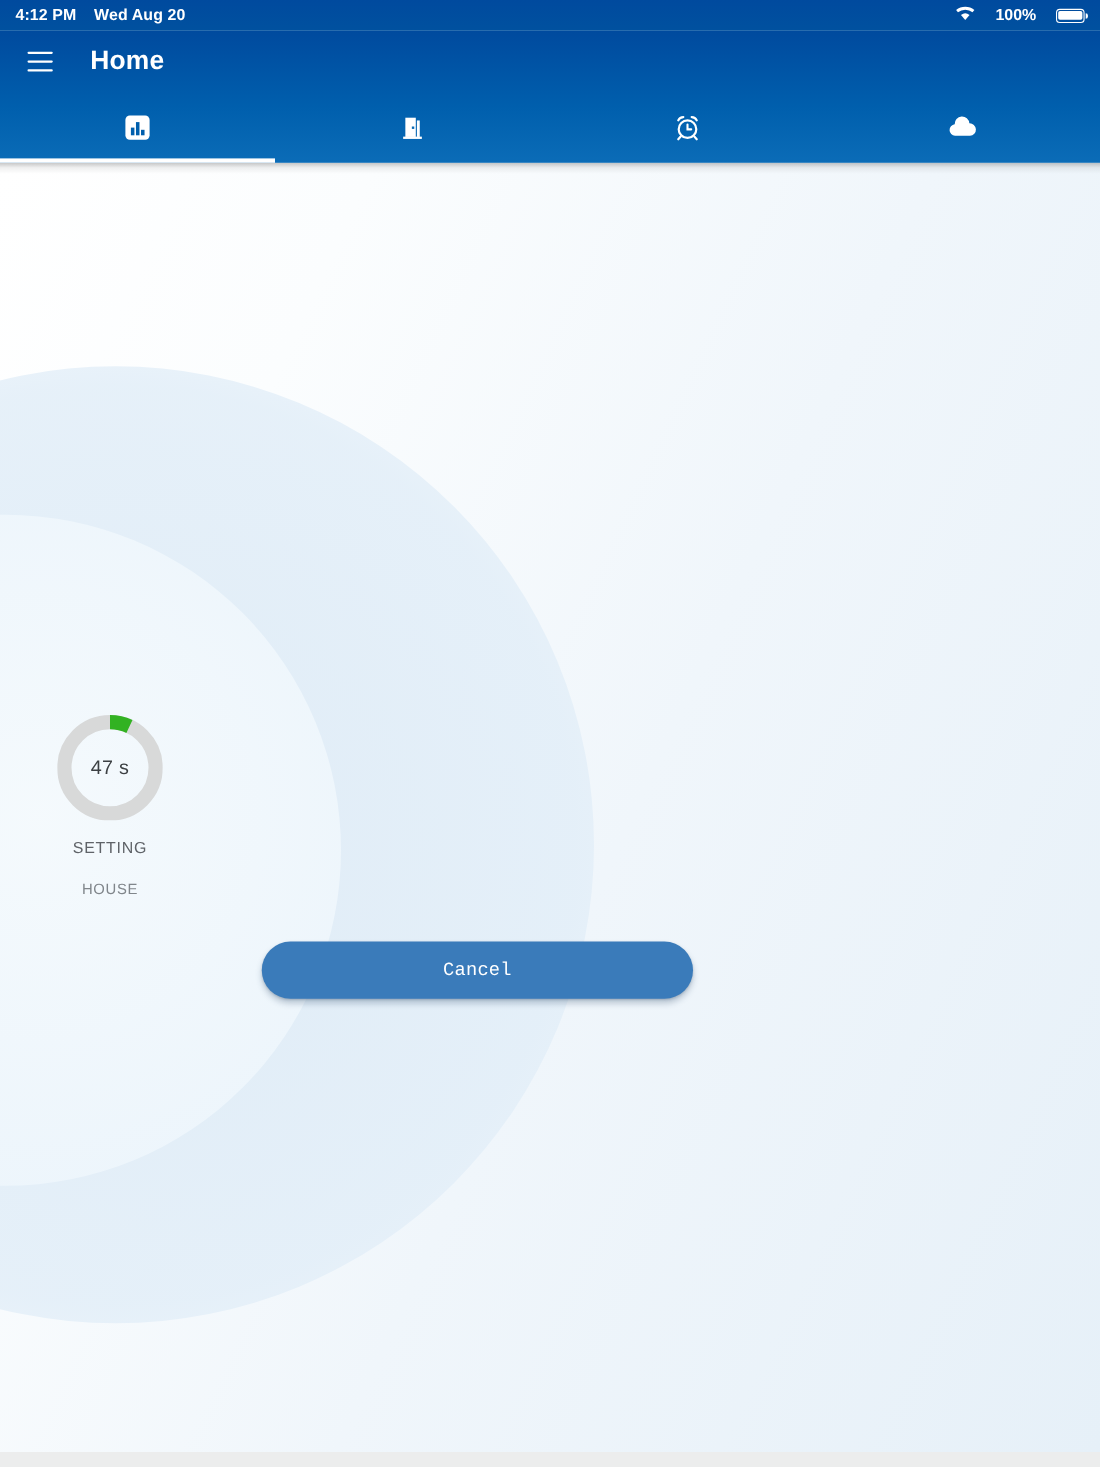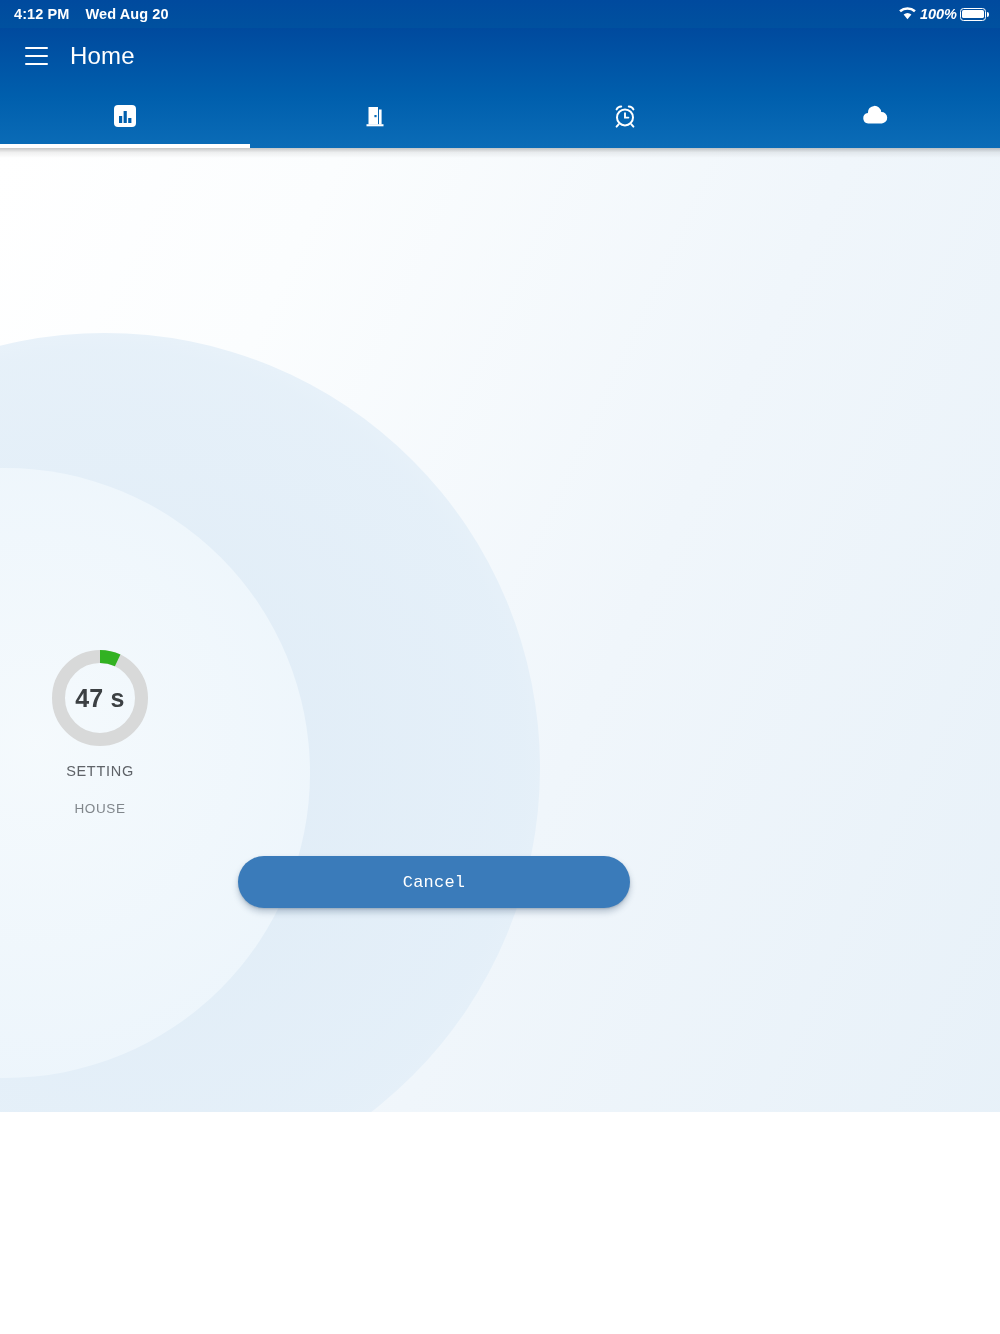--- a/index.html
+++ b/index.html
@@ -7,21 +7,21 @@
   html, body {
     width: 1000px;
     height: 1334px;
     overflow: hidden;
     font-family: "Liberation Sans", sans-serif;
     background: #ffffff;
   }
   #app {
     position: relative;
     width: 1000px;
-    height: 1112px;
+    height: 1334px;
     overflow: hidden;
   }
 
   
   .status-bar {
     position: absolute;
     top: 0; left: 0;
     width: 1000px;
     height: 28px;
     background: linear-gradient(180deg, #004a9e 0%, #00519f 100%);
@@ -31,22 +31,21 @@
     color: #ffffff;
     font-size: 14.5px;
     font-weight: bold;
     z-index: 6;
   }
   .status-left { display: flex; align-items: center; gap: 16px; }
   .status-right {
     margin-left: auto;
     display: flex;
     align-items: center;
-    gap: 3px;
-    font-style: italic;
+    gap: 18px;
   }
   .status-time, .status-date { letter-spacing: .1px; }
   .battery-pct { font-size: 14.5px; font-weight: bold; }
   .battery-icon {
     position: relative;
     width: 26px; height: 13px;
     border: 1.8px solid #ffffff;
     border-radius: 3.5px;
   }
   .battery-icon::after {
@@ -91,22 +90,22 @@
   }
   .hamburger span {
     display: block;
     width: 23px; height: 2px;
     background: #ffffff;
     border-radius: 1px;
   }
   .app-title {
     color: #ffffff;
     font-size: 24px;
-    font-weight: normal;
-    margin-left: 12px;
+    font-weight: bold;
+    margin-left: 24px;
     letter-spacing: .2px;
   }
 
   
   .tab-bar {
     position: relative;
     height: 64px;
     display: flex;
     align-items: center;
   }
@@ -173,22 +172,22 @@
     position: relative;
     width: 96px; height: 96px;
   }
   .donut svg { display: block; }
   .donut-value {
     position: absolute;
     inset: 0;
     display: flex;
     align-items: center;
     justify-content: center;
-    font-size: 25px;
-    font-weight: bold;
+    font-size: 18px;
+    font-weight: normal;
     color: #3c4043;
     letter-spacing: .2px;
   }
   .timer-label {
     margin-top: 17px;
     font-size: 14.5px;
     font-weight: normal;
     color: #5f6368;
     letter-spacing: .7px;
   }

